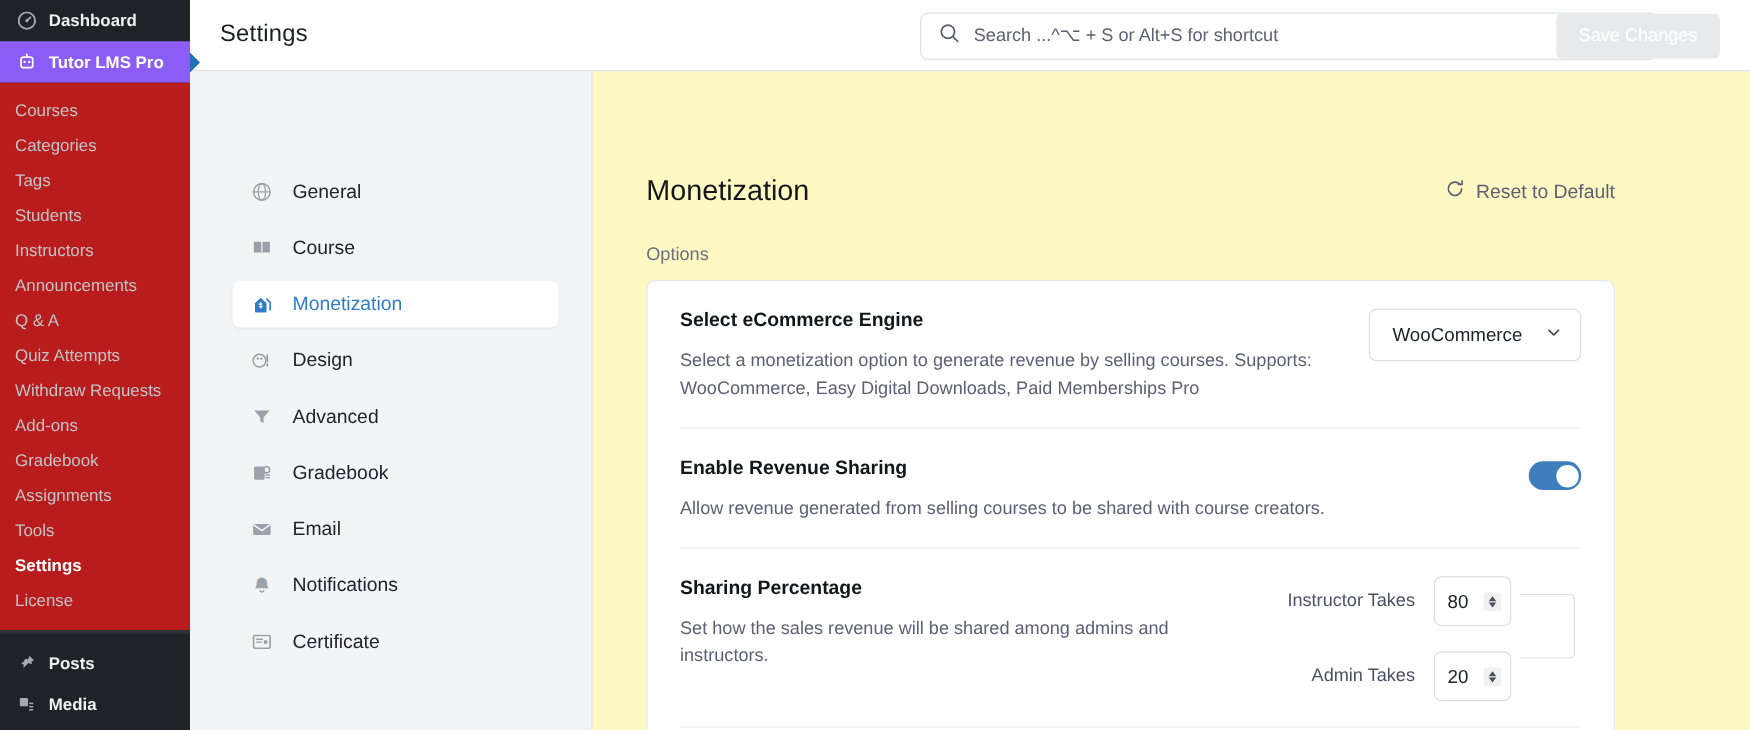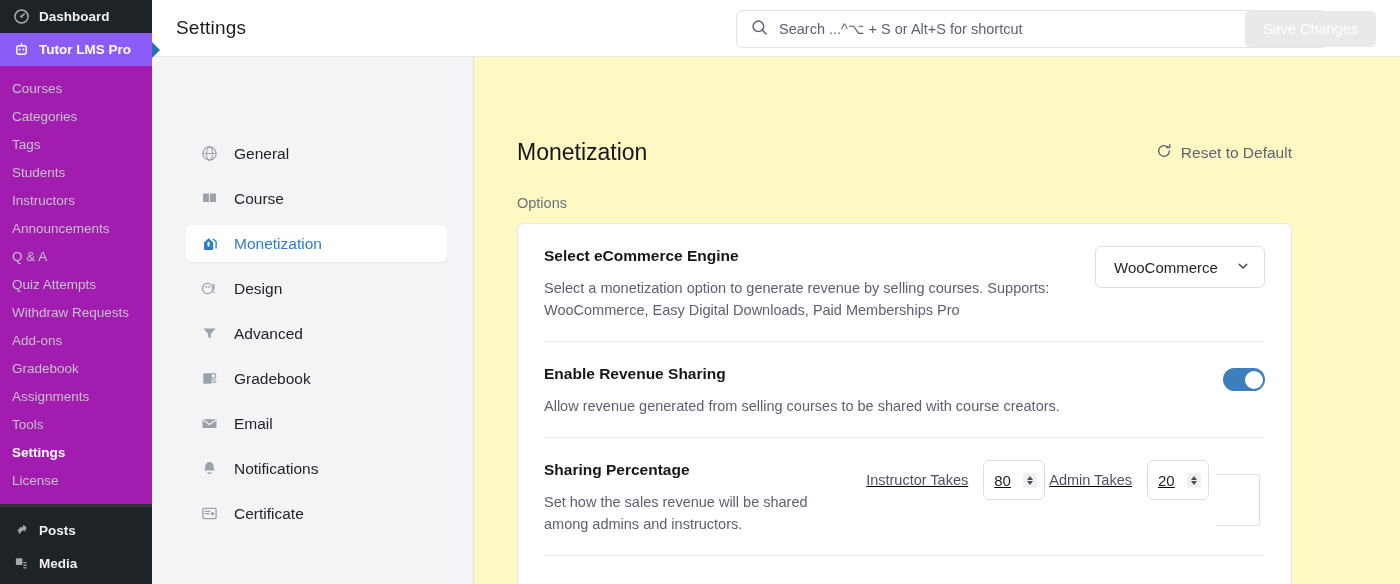--- a/index.html
+++ b/index.html
@@ -36,21 +36,21 @@
   }
   .wp-current .wp-ico { color: #fff; }
   .wp-current:after {
     content: ""; position: absolute; right: -8px; top: 50%;
     transform: translateY(-50%);
     border-top: 8px solid transparent;
     border-bottom: 8px solid transparent;
     border-left: 8px solid #2271b1;
   }
   .wp-sub {
-    background: #a21caf; padding: 8px 0 10px 0;
+    background: #b91c1c; padding: 8px 0 10px 0;
   }
   .wp-sub .wp-subitem {
     display: block; padding: 4.5px 12px 4.5px 12px;
     font-size: 13.5px; color: #c3c4c7; cursor: pointer;
     white-space: nowrap; line-height: 19px;
   }
   .wp-sub .wp-subitem.active { color: #fff; font-weight: bold; }
   .wp-bottom { background: #1d2327; padding: 7px 0 4px 0; margin-top: 3px; }
 
   
@@ -156,21 +156,21 @@
     background: #3e7ebd; position: relative; cursor: pointer;
     margin-top: 4px;
   }
   .toggle .knob {
     position: absolute; top: 2.5px; right: 2.5px;
     width: 18px; height: 18px; border-radius: 50%;
     background: #fff;
   }
 
   
-  .share-ctrl { position: relative; display: flex; flex-direction: row; gap: 4px; padding-right: 56px; text-decoration: underline; }
+  .share-ctrl { position: relative; display: flex; flex-direction: column; gap: 20px; padding-right: 56px; }
   .share-line { display: flex; align-items: center; gap: 15px; justify-content: flex-end; }
   .share-lab { font-size: 14.5px; color: #4b5162; white-space: nowrap; }
   .numbox {
     width: 62px; height: 40px; border: 1px solid #dcdee2; border-radius: 6px;
     background: #fff; display: flex; align-items: center;
     padding: 0 6px 0 10px; gap: 3px;
   }
   .numbox input {
     border: 0; outline: 0; width: 26px; font-size: 15px; color: #1d2027;
     font-family: "Liberation Sans", sans-serif; background: transparent;

